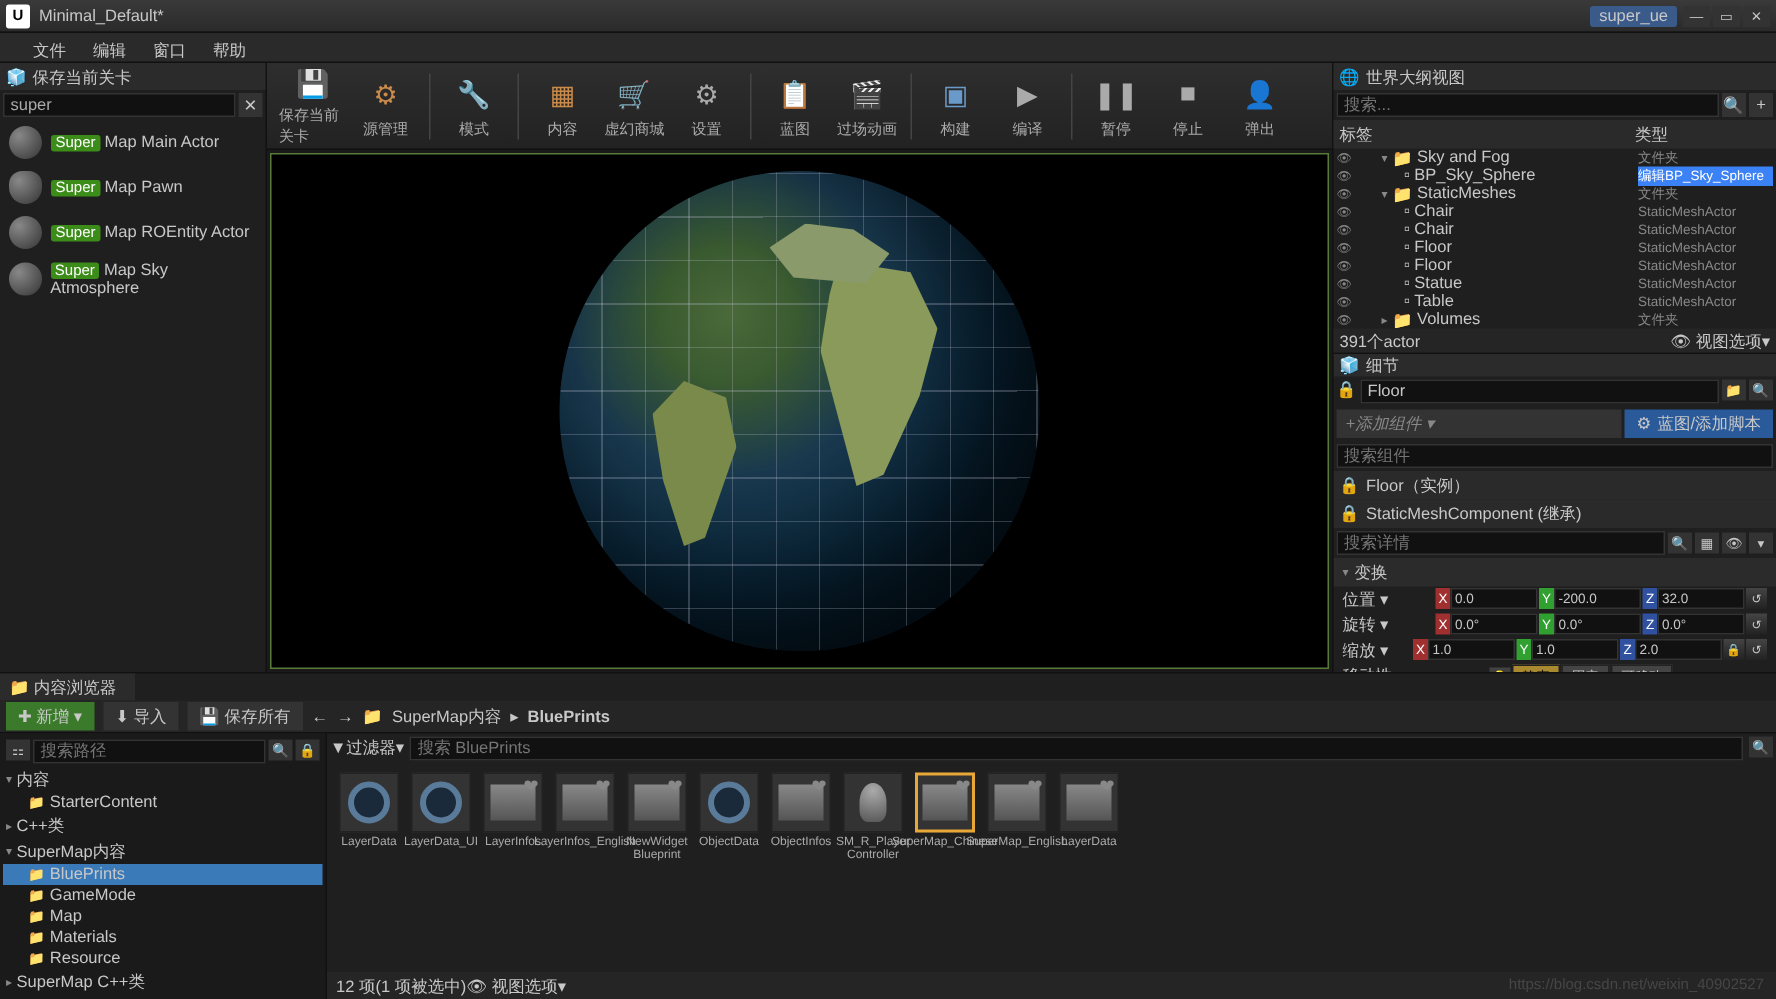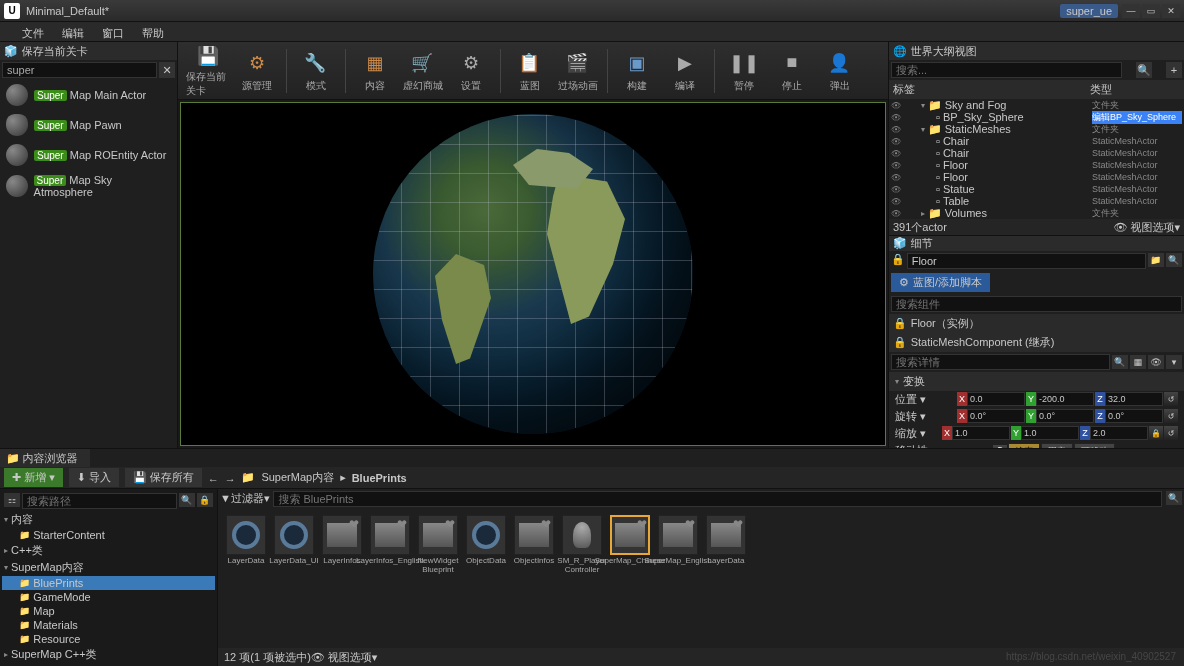--- a/index.html
+++ b/index.html
@@ -30,21 +30,21 @@
 .tool-sep{width:1px;height:44px;background:#444;margin:0 4px}
 .viewport{flex:1;border:1px solid #5a7a3a;margin:2px;background:#000;position:relative;display:flex;align-items:center;justify-content:center}
 .globe{width:320px;height:320px;border-radius:50%;background:radial-gradient(circle at 35% 30%,#4a6a3a 0%,#3a5a30 15%,#1a3a50 35%,#0a2a40 60%,#051520 100%);position:relative;overflow:hidden;box-shadow:inset -40px -40px 80px rgba(0,0,0,.7)}
 .globe::before{content:"";position:absolute;inset:0;background:repeating-linear-gradient(0deg,transparent 0,transparent 28px,rgba(200,200,220,.25) 28px,rgba(200,200,220,.25) 29px),repeating-linear-gradient(90deg,transparent 0,transparent 28px,rgba(200,200,220,.25) 28px,rgba(200,200,220,.25) 29px);border-radius:50%}
 .africa{position:absolute;width:120px;height:150px;background:#8a9a5a;top:60px;left:150px;clip-path:polygon(30% 0,70% 5%,85% 30%,75% 60%,55% 95%,40% 100%,30% 70%,20% 40%,25% 15%)}
 .samerica{position:absolute;width:70px;height:110px;background:#7a8a4a;top:140px;left:55px;clip-path:polygon(40% 0,80% 10%,90% 40%,60% 95%,40% 100%,20% 60%,10% 20%)}
 .europe{position:absolute;width:80px;height:40px;background:#8a9a6a;top:35px;left:140px;clip-path:polygon(0 40%,30% 0,70% 10%,100% 50%,80% 100%,20% 90%)}
 .right-panel{width:296px;background:#1f1f1f;display:flex;flex-direction:column;border-left:1px solid #111}
 .tab-hdr{height:18px;background:#2b2b2b;display:flex;align-items:center;padding:0 4px;gap:4px;font-size:10px}
 .outliner{flex:0 0 172px;display:flex;flex-direction:column;border-bottom:1px solid #111}
-.out-search{display:flex;padding:2px;gap:14px}
+.out-search{display:flex;padding:2px;gap:2px}
 .out-cols{display:flex;background:#2a2a2a;font-size:10px;padding:2px 4px}
 .out-col1{flex:1}
 .out-col2{width:90px}
 .out-tree{flex:1;overflow:hidden;font-size:10px}
 .out-row{display:flex;align-items:center;height:12px;padding:0 2px}
 .out-eye{width:12px;color:#888;font-size:8px}
 .out-label{flex:1;display:flex;align-items:center;gap:3px}
 .out-type{width:90px;color:#888;font-size:9px}
 .out-type.sel{background:#3b82f6;color:#fff}
 .indent1{padding-left:18px}.indent2{padding-left:30px}
@@ -301,20 +301,21 @@
           <span>🧊</span>
           <span>细节</span>
         </div>
       <div class="det-name">
         <span>🔒</span>
         <input value="Floor" style="">
         <div class="det-ico">📁</div>
         <div class="det-ico">🔍</div>
       </div>
       <div class="add-comp-row">
+        <div class="add-comp">+添加组件 ▾</div>
         <div class="bp-btn">
             <span>⚙</span>
             <span>蓝图/添加脚本</span>
           </div>
       </div>
       <div class="comp-search"><input placeholder="搜索组件" style=""></div>
       <div class="comp-row">
           <span>🔒</span>
           <span>Floor（实例）</span>
         </div>

